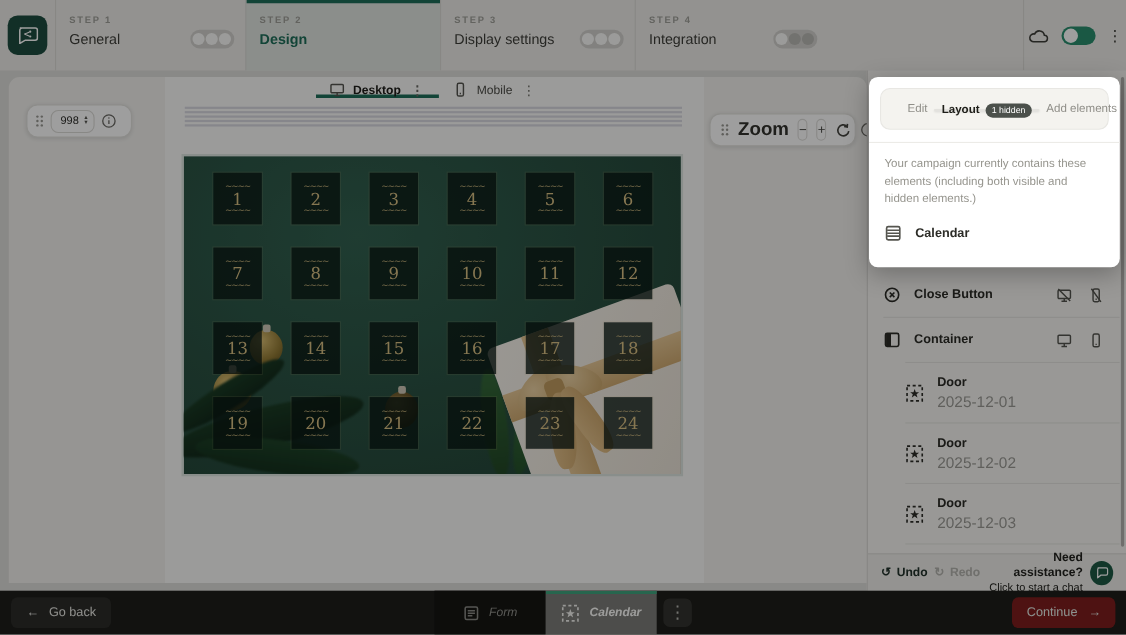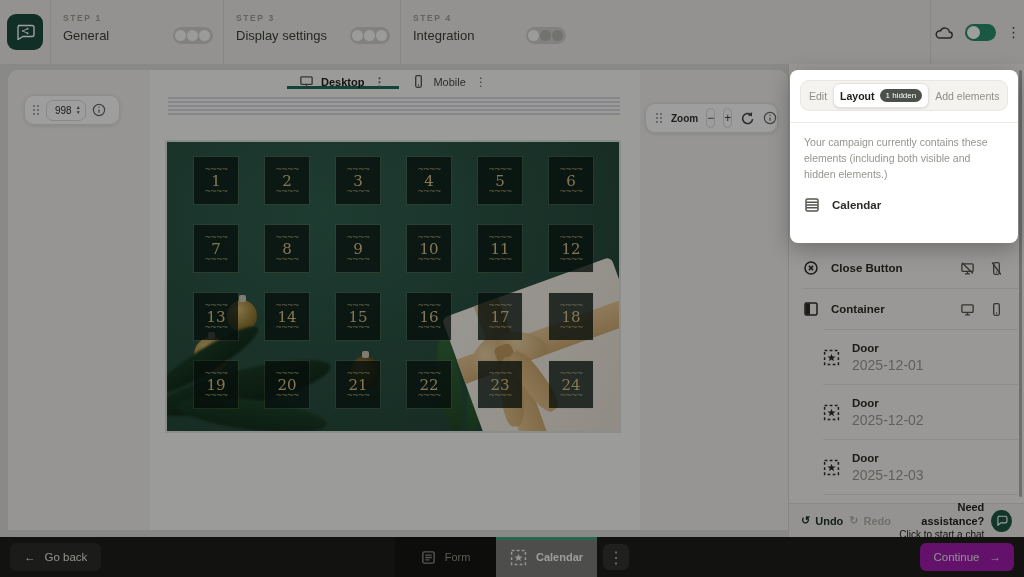--- a/index.html
+++ b/index.html
@@ -35,21 +35,21 @@
   .dev-tab { display:flex; align-items:center; gap:7px; padding:0 12px; font-size:11px; color:#4a4a45; }
   .dev-tab .menu { color:#6a6a65; font-size:12px; padding:0 2px; }
   .dev-tab.active { font-weight:bold; color:#20201c; box-shadow: inset 0 -3px 0 var(--accent); }
 
   .float-pill { position:absolute; background:#fff; border:1px solid #e3e2de; border-radius:10px; box-shadow:0 1px 4px rgba(0,0,0,.10); display:flex; align-items:center; z-index:3; }
   .width-ctl { left:16px; top:25px; width:96px; height:30px; padding:0 7px; gap:6px; }
   .num-box { display:flex; align-items:center; border:1px solid #dcdbd7; border-radius:7px; height:21px; padding:0 4px 0 8px; gap:4px; }
   .num-box .val { font-size:10px; color:#2e2e2a; }
   .stepper { display:flex; flex-direction:column; font-size:5px; line-height:5px; color:#55554f; }
   .zoom-ctl { left:637px; top:33px; width:133px; height:30px; padding:0 9px; gap:8px; }
-  .zoom-ctl .zl { font-size:10px; font-weight:bold; color:#33332e; }
+  .zoom-ctl .zl { font-size:17px; font-weight:bold; color:#33332e; }
   .mini-btn { width:20px; height:20px; border:1px solid #deddda; border-radius:6px; display:flex; align-items:center; justify-content:center; font-size:12px; color:#44443f; background:#fff; }
   .icn { display:inline-flex; align-items:center; justify-content:center; color:#55554f; }
   .icn svg { display:block; }
 
   
   .cal { position:absolute; left:157px; top:70px; width:456px; height:293px; border:2px solid #dde6e0; background: radial-gradient(ellipse at 35% 25%, #326150 0%, #2b5344 45%, #224235 100%); overflow:hidden; z-index:1; }
   .doors { position:absolute; left:27px; top:15px; display:grid; grid-template-columns:repeat(6,44px); grid-auto-rows:47px; column-gap:27px; row-gap:21px; z-index:2; }
   .door { background:rgba(10,24,19,.78); box-shadow:0 0 0 1px rgba(223,200,140,.12); color:#d9c084; display:flex; flex-direction:column; align-items:center; justify-content:center; font-family:"DejaVu Serif", serif; }
   .door .num { font-size:15px; line-height:16px; }
   .door .sq { font-size:8px; line-height:6px; letter-spacing:-1px; opacity:.85; }
@@ -79,38 +79,38 @@
   .undo-bar .ub { display:flex; align-items:center; gap:5px; font-size:11px; font-weight:bold; }
   .undo-bar .ub.undo { color:#23332c; }
   .undo-bar .ub.redo { color:#b4b3ae; }
   .assist { margin-left:auto; display:flex; align-items:center; gap:7px; }
   .assist .txt { text-align:right; font-size:10px; line-height:1.3; color:#23231f; }
   .assist .txt b { font-size:11px; }
   .chat-bub { width:22px; height:22px; border-radius:50%; background:#1d5a45; display:flex; align-items:center; justify-content:center; }
 
   
   .spot { position:absolute; left:790px; top:70px; width:228px; height:173px; background:#ffffff; border-radius:8px; z-index:60; box-shadow:0 6px 22px rgba(0,0,0,.28); overflow:hidden; }
-  .seg { margin:10px 10px 0 10px; height:31px; background:#f4f3ef; border:1px solid #e8e7e3; border-radius:9px; display:flex; padding:2px; }
+  .seg { margin:10px 10px 0 10px; height:31px; background:#f4f3ef; border:1px solid #e8e7e3; border-radius:9px; display:flex; padding:18px; }
   .seg .stab { flex:1 1 auto; display:flex; align-items:center; justify-content:center; gap:5px; font-size:10.5px; color:#8f8e88; border-radius:7px; white-space:nowrap; padding:0 6px; }
   .seg .stab.active { background:#fff; border:1px solid #e3e2de; box-shadow:0 1px 2px rgba(0,0,0,.10); color:#1e1e19; font-weight:bold; }
   .badge { background:#4b504b; color:#fff; font-size:8px; font-weight:normal; padding:2px 6px; border-radius:8px; }
   .spot-div { height:1px; background:#ecebe7; margin-top:11px; }
   .spot-sec { padding:12px 14px 0 14px; }
   .spot-sec h3 { font-size:13.5px; color:#17170f; margin-bottom:8px; }
   .spot-sec p { font-size:10.5px; line-height:1.5; color:#96958e; }
   .spot-cal-row { display:flex; align-items:center; gap:12px; margin:15px 0 0 14px; font-size:11.5px; font-weight:bold; color:#2c2c27; }
 
   
   .bottombar { position:absolute; left:0; top:537px; width:1024px; height:40px; background:#1d1d1a; z-index:1; }
   .btn-back { position:absolute; left:10px; top:6px; height:28px; padding:0 14px; background:#2c2c29; border-radius:6px; display:flex; align-items:center; gap:9px; color:#e6e6e1; font-size:11.5px; }
   .bb-tabs { position:absolute; left:395px; top:0; height:40px; display:flex; }
-  .bb-tab { display:flex; align-items:center; justify-content:center; gap:9px; width:101px; font-size:11px; color:#91918c; background:#151512; }
+  .bb-tab { display:flex; align-items:center; justify-content:center; gap:9px; width:101px; font-size:11px; color:#91918c; background:#151512;font-style:italic; }
   .bb-tab.active { background:#7d7d79; color:#fcfcfa; font-weight:bold; box-shadow: inset 0 3px 0 #3fa57f; }
   .bb-dots { position:absolute; left:603px; top:7px; width:26px; height:26px; border-radius:6px; background:#33332f; display:flex; align-items:center; justify-content:center; color:#b9b9b4; }
-  .btn-continue { position:absolute; right:10px; top:6px; height:28px; padding:0 13px; background:#a21caf; border-radius:6px; display:flex; align-items:center; gap:10px; color:#e2ece6; font-size:11.5px; }
+  .btn-continue { position:absolute; right:10px; top:6px; height:28px; padding:0 13px; background:#7f1d1d; border-radius:6px; display:flex; align-items:center; gap:10px; color:#e2ece6; font-size:11.5px; }
 
   
   .overlay { position:absolute; inset:0; background:rgba(0,0,0,.38); z-index:50; pointer-events:none; }
 </style>
 </head>
 <body>
 
 <div class="app" style="--accent: #1d6e59;">
 
   <div class="topbar">
@@ -127,20 +127,24 @@
     </div>
     <div id="steps" style="display:flex;">
         <div class="step" style="width: 173px;">
           <span class="k">STEP 1</span>
           <span class="v">General</span>
           <span class="dots-pill">
             <i class="on"></i>
             <i class="on"></i>
             <i class="on"></i>
           </span>
+        </div>
+        <div class="step active" style="width: 177px;">
+          <span class="k">STEP 2</span>
+          <span class="v">Design</span>
         </div>
         <div class="step" style="width: 177px;">
           <span class="k">STEP 3</span>
           <span class="v">Display settings</span>
           <span class="dots-pill">
             <i class="on"></i>
             <i class="on"></i>
             <i class="on"></i>
           </span>
         </div>

